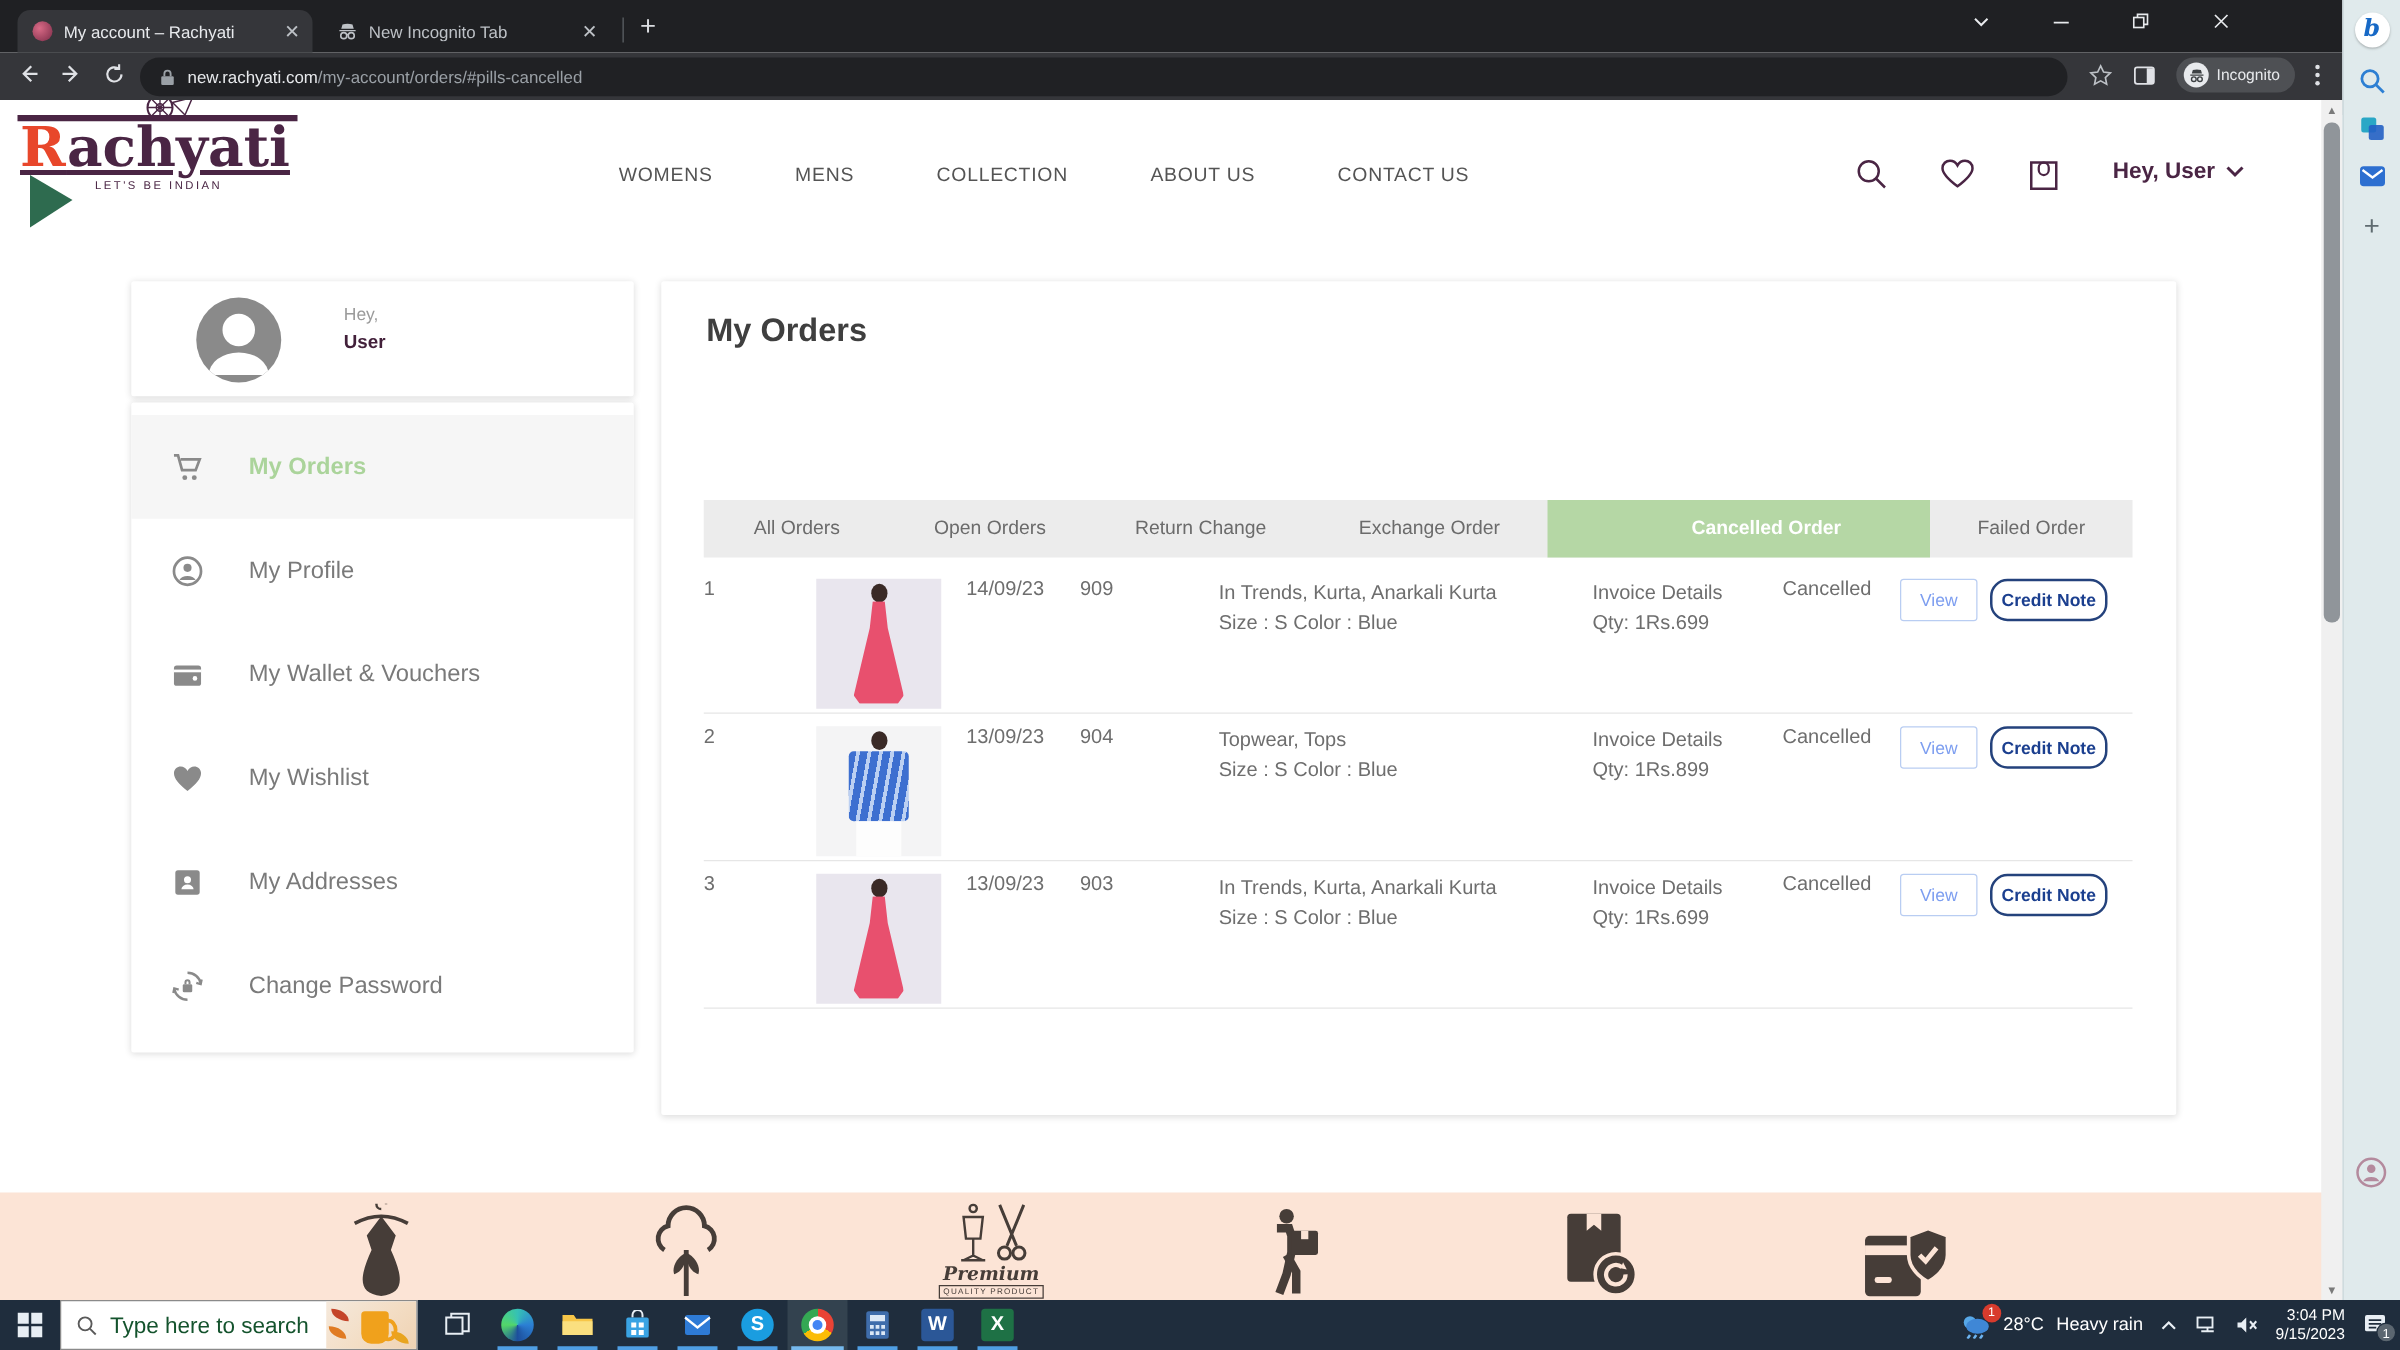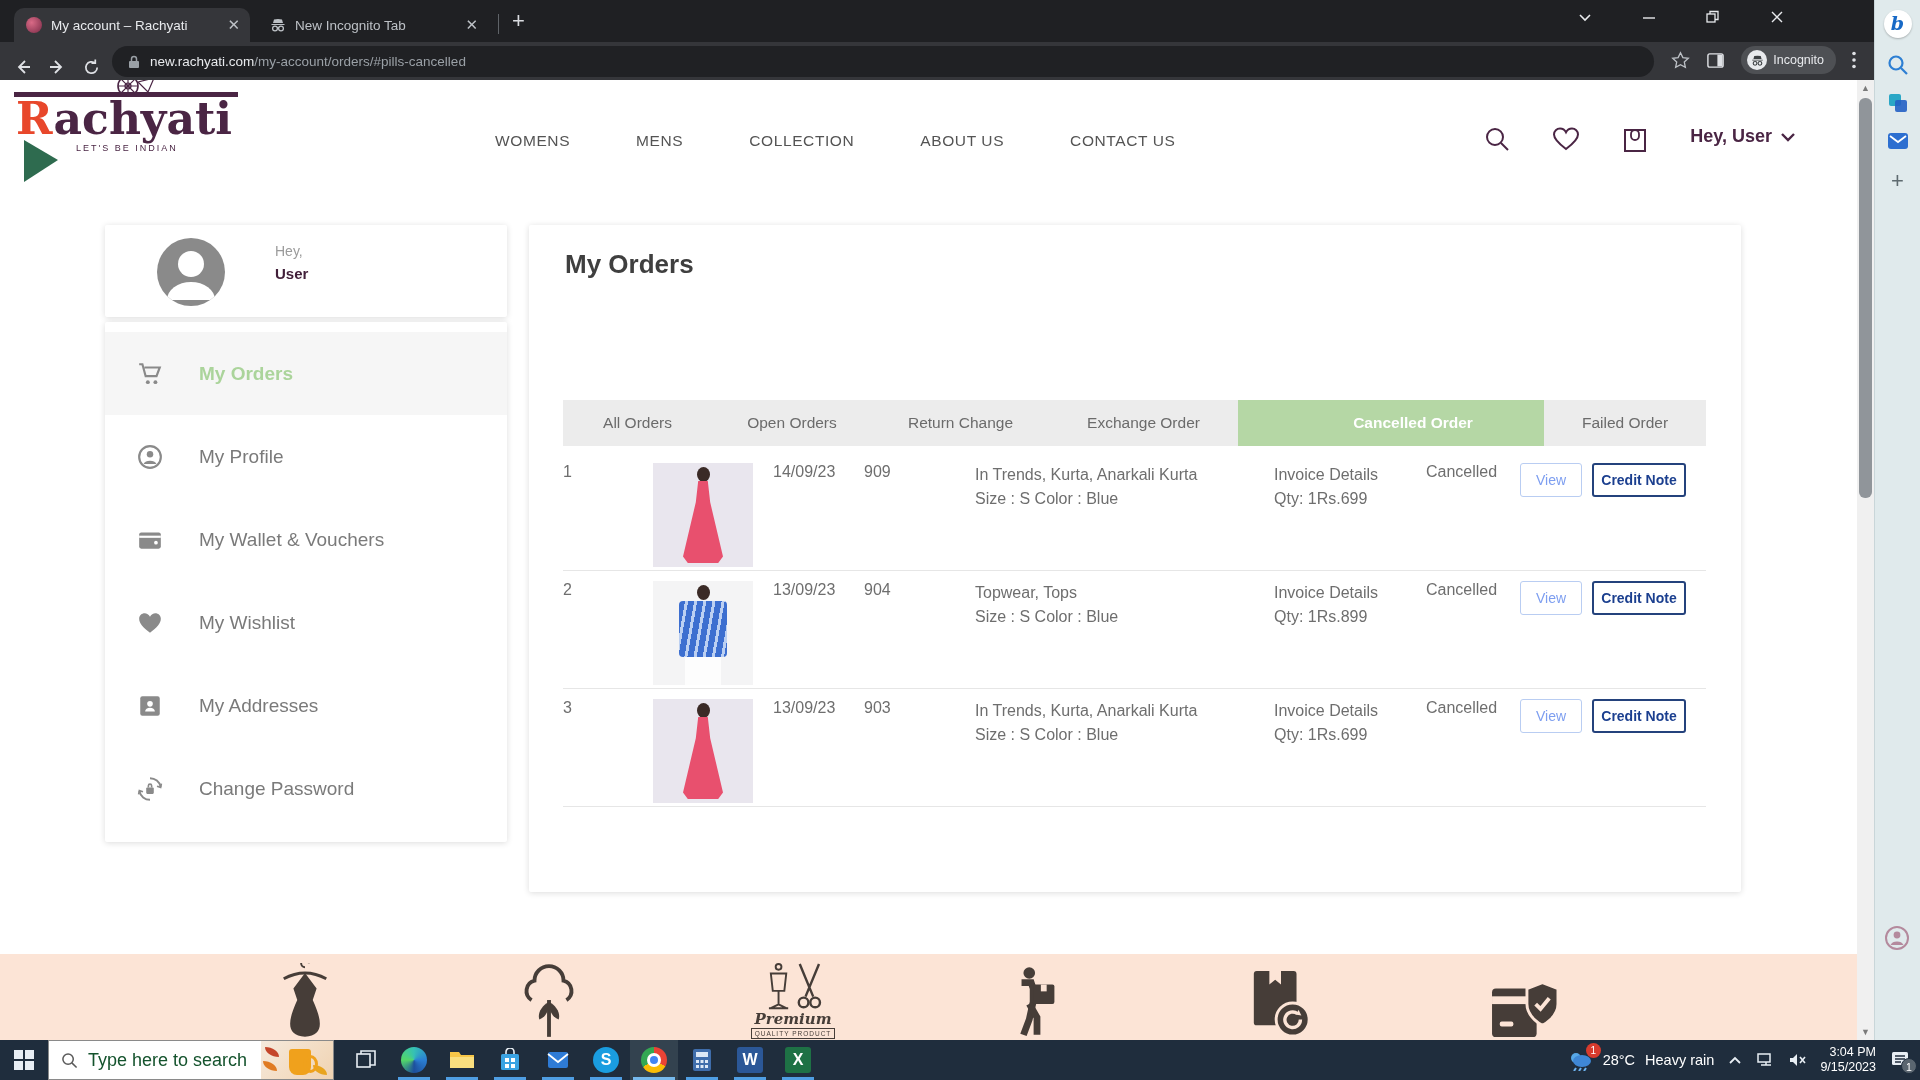--- a/index.html
+++ b/index.html
@@ -13,36 +13,36 @@
   .tab.inactive { left:258px; width:230px; color:#bdc1c6; }
   .tab .title { flex:1; white-space:nowrap; overflow:hidden; }
   .favicon { width:16px; height:16px; border-radius:50%; background:radial-gradient(circle at 35% 35%, #d96a86, #7a2b47); flex:0 0 auto; }
   .spyicon { width:16px; height:16px; flex:0 0 auto; }
   .tabclose { color:#bdc1c6; font-size:15px; cursor:default; }
   .tabdivider { position:absolute; left:498px; top:14px; width:1px; height:20px; background:#5f6368; }
   .newtab-btn { position:absolute; left:512px; top:10px; color:#dadce0; font-size:22px; line-height:22px; }
   .wincontrols { position:absolute; right:74px; top:6px; display:flex; gap:34px; color:#e8eaed; }
   .wincontrols .wc { width:30px; text-align:center; }
 
-  .toolbar { position:absolute; left:0; top:42px; width:1874px; height:50px; background:#35363a; display:flex; align-items:center; }
+  .toolbar { position:absolute; left:0; top:42px; width:1874px; height:50px; background:#35363a; display:flex; align-items:flex-start; }
   .navbtn { width:34px; height:34px; display:flex; align-items:center; justify-content:center; color:#dfe1e5; }
   .omnibox { position:absolute; left:112px; top:4px; width:1542px; height:31px; background:#202124; border-radius:16px; display:flex; align-items:center; padding:0 16px; gap:10px; }
   .omnibox .url { font-size:13.5px; color:#9aa0a6; white-space:nowrap; }
   .omnibox .url b { color:#e8eaed; font-weight:normal; }
   .tb-right { position:absolute; right:18px; top:4px; display:flex; align-items:center; gap:16px; }
   .incog-pill { height:28px; background:#4e5054; border-radius:14px; color:#e8eaed; font-size:12.5px; display:flex; align-items:center; gap:6px; padding:0 12px 0 6px; }
   .incog-circ { width:20px; height:20px; border-radius:50%; background:#e8eaed; display:flex; align-items:center; justify-content:center; }
 
   
   .viewport { position:absolute; left:0; top:80px; width:1874px; height:960px; background:#fff; overflow:hidden; }
 
   
   .site-header { position:absolute; left:0; top:0; width:100%; height:145px; background:#fff; }
   .logo { position:absolute; left:14px; top:12px; width:250px; }
-  .logo-word { position:relative; display:inline-block; font-family:"DejaVu Serif", serif; font-weight:bold; font-size:44px; color:#4a2544; border-top:5px solid #4a2544; line-height:1.0; padding:0 6px 0 2px; }
+  .logo-word { position:relative; display:inline-block; font-family:"DejaVu Serif", serif; font-weight:bold; font-size:44px; color:#4a2544; border-top:5px solid #4a2544; line-height:1.0; padding:0 6px 0 2px;text-decoration:underline; }
   .logo-word .r { color:#e8472b; }
   .logo-tri { position:absolute; left:10px; top:48px; width:0; height:0; border-left:34px solid #2e6b4f; border-top:20px solid transparent; border-bottom:22px solid transparent; }
   .logo-wheel { position:absolute; left:100px; top:-22px; }
   .logo-tag { font-size:9px; letter-spacing:2px; color:#4a2544; margin:2px 0 0 62px; }
   .main-nav { position:absolute; left:495px; top:52px; display:flex; gap:66px; font-size:15.5px; letter-spacing:0.6px; color:#545454; }
   .main-nav span { cursor:pointer; }
   .hdr-actions { position:absolute; right:78px; top:46px; display:flex; align-items:flex-start; gap:42px; color:#4a2544; }
   .hdr-greet { font-size:18px; font-weight:bold; display:flex; align-items:center; gap:8px; }
 
   
@@ -69,21 +69,21 @@
   .orow.data:last-child { border-bottom:1px solid #e6e6e6; }
   .cell2 { line-height:24px; }
   .thumb { width:100px; height:104px; position:relative; overflow:hidden; }
   .thumb.pink { background:#e9e6ee; }
   .thumb.blue { background:#f4f4f5; }
   .dress-sil { position:absolute; left:30px; top:18px; width:40px; height:82px; background:#e8506e; clip-path:polygon(38% 0,62% 0,68% 26%,100% 92%,88% 100%,12% 100%,0 92%,32% 26%); }
   .head-dot { position:absolute; left:44px; top:4px; width:13px; height:15px; border-radius:50%; background:#3a2a26; }
   .stripes { position:absolute; left:26px; top:20px; width:48px; height:56px; background:repeating-linear-gradient(100deg,#3d6fd0 0 6px,#bcd0f2 6px 9px); border-radius:4px; }
   .pants { position:absolute; left:32px; top:76px; width:36px; height:28px; background:#fdfdfd; }
   .btn-view { width:62px; height:34px; background:#fff; border:1px solid #b9cdf2; border-radius:3px; color:#7d9ef0; font-size:14px; font-family:inherit; cursor:pointer; }
-  .btn-credit { width:94px; height:34px; background:#fff; border:2px solid #24427c; border-radius:3px; color:#1b3f8f; font-size:14px; font-weight:bold; font-family:inherit; cursor:pointer; margin-left:10px; }
+  .btn-credit { width:94px; height:34px; background:#fff; border:2px solid #24427c; border-radius:14px; color:#1b3f8f; font-size:14px; font-weight:bold; font-family:inherit; cursor:pointer; margin-left:10px; }
 
   
   .footer-band { position:absolute; left:0; top:874px; width:1874px; height:86px; background:#fce4d6; }
   .fb-row { position:absolute; left:250px; top:8px; width:1330px; display:flex; justify-content:space-between; align-items:flex-end; }
   .fb-item { width:110px; display:flex; flex-direction:column; align-items:center; color:#463d38; }
   .premium-label { font-family:"DejaVu Serif", serif; font-style:italic; font-weight:bold; font-size:15px; margin-top:-4px; }
   .premium-sub { font-size:6.5px; letter-spacing:1px; border:1px solid #463d38; padding:1px 3px; }
 
   
   .pg-scroll { position:absolute; right:0; top:0; width:17px; height:960px; background:#f0f0f0; }

